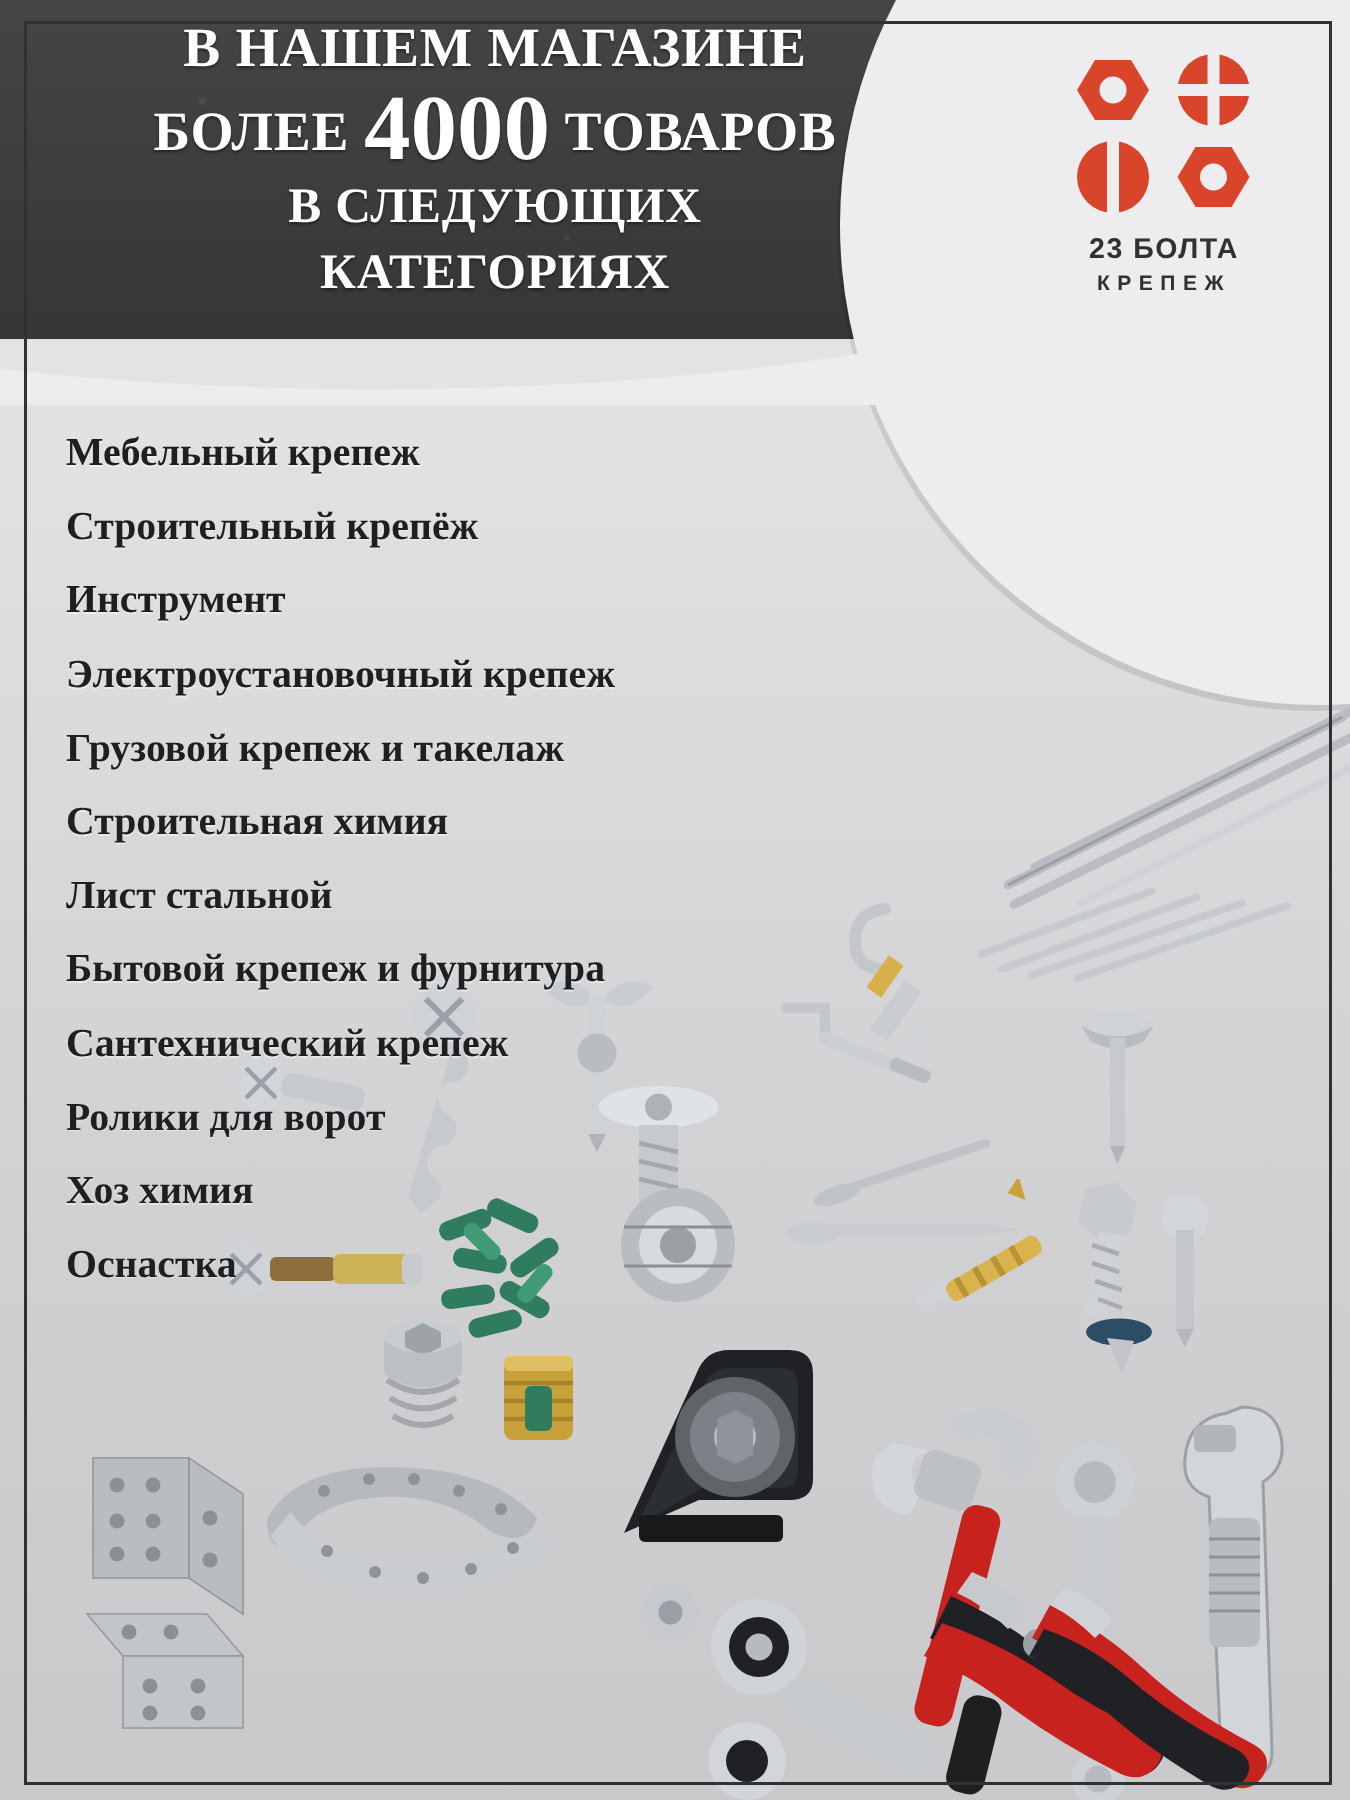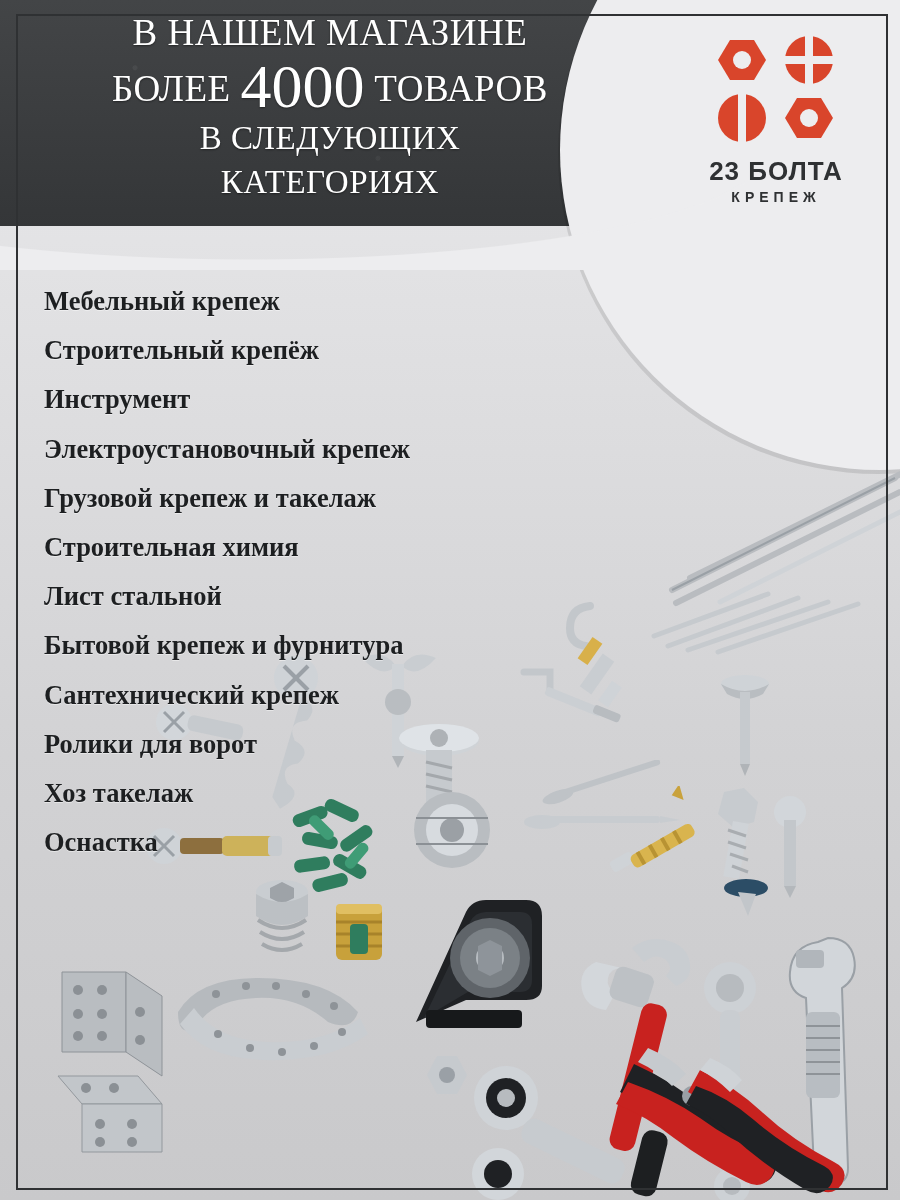--- a/index.html
+++ b/index.html
@@ -58,21 +58,21 @@
 
   .headline {
     position: absolute;
     left: 0;
     top: 14px;
     width: 660px;
     z-index: 6;
     text-align: center;
     color: #ffffff;
     font-family: "Liberation Serif", serif;
-    font-weight: normal;
+    font-weight: bold;
     letter-spacing: 0.5px;
     line-height: 1.02;
     text-shadow: 0 1px 2px rgba(0,0,0,0.45);
   }
   .headline .l1 { font-size: 37px; display:block; }
   .headline .l2 { display:block; margin-top: 3px; font-size: 37px; white-space: nowrap;}
   .headline .big {
     font-size: 62px;
     vertical-align: -6px;
     letter-spacing: 0px;
@@ -93,21 +93,21 @@
     width: 118px;
     height: 112px;
     margin: 0 auto;
     position: relative;
   }
   .logo-marks svg { display: block; }
   .logo-name {
     margin-top: 10px;
     font-family: "Liberation Sans", sans-serif;
     font-weight: bold;
-    font-size: 26px;
+    font-size: 19px;
     color: #2f3133;
     letter-spacing: 1px;
   }
   .logo-sub {
     margin-top: 2px;
     font-family: "Liberation Sans", sans-serif;
     font-weight: bold;
     font-size: 14px;
     color: #2f3133;
     letter-spacing: 5px;
@@ -204,21 +204,21 @@
     <div>Мебельный крепеж</div>
     <div>Строительный крепёж</div>
     <div>Инструмент</div>
     <div>Электроустановочный крепеж</div>
     <div>Грузовой крепеж и такелаж</div>
     <div>Строительная химия</div>
     <div>Лист стальной</div>
     <div>Бытовой крепеж и фурнитура</div>
     <div>Сантехнический крепеж</div>
     <div>Ролики для ворот</div>
-    <div>Хоз такелаж</div>
+    <div>Хоз химия</div>
     <div>Оснастка</div>
   </div>
 
   <div class="art" style="left:660px; top:470px;">
     <svg width="250" height="140" viewBox="0 0 250 140">
       <g stroke="#b9bcc0" stroke-width="6" stroke-linecap="round">
         <line x1="12" y1="120" x2="235" y2="8"></line>
         <line x1="16" y1="133" x2="240" y2="22"></line>
         <line x1="30" y1="108" x2="245" y2="2"></line>
       </g>

